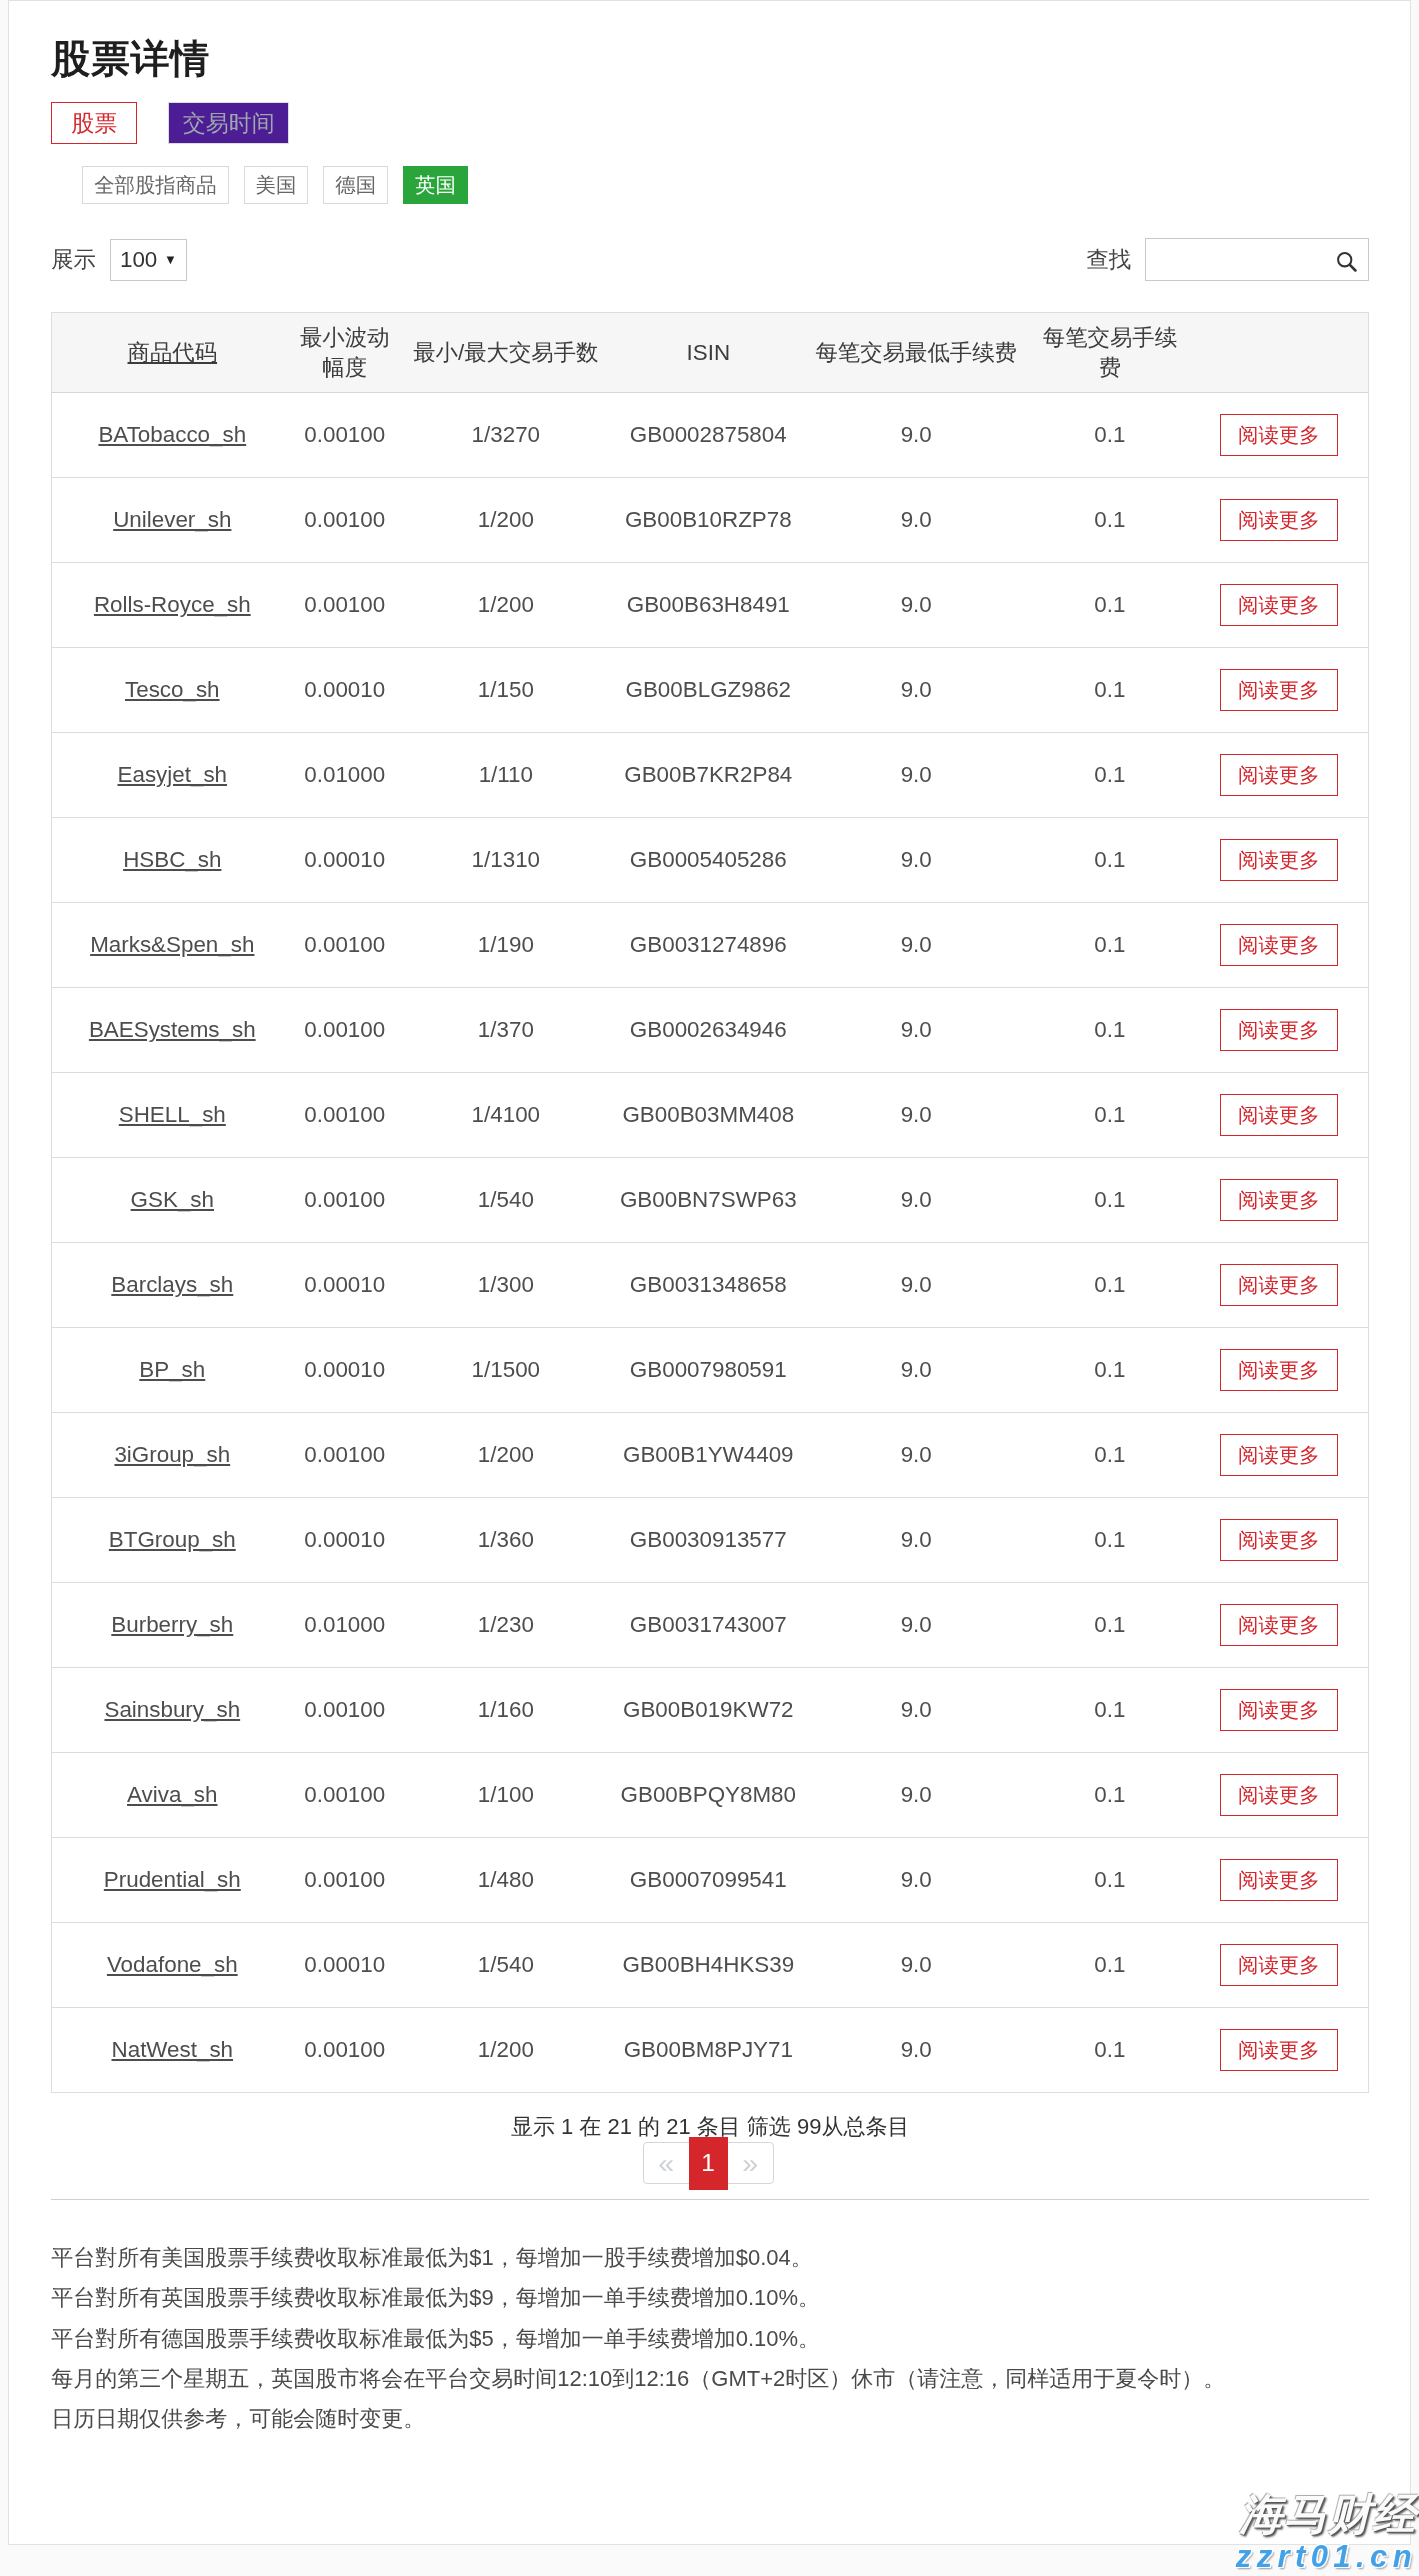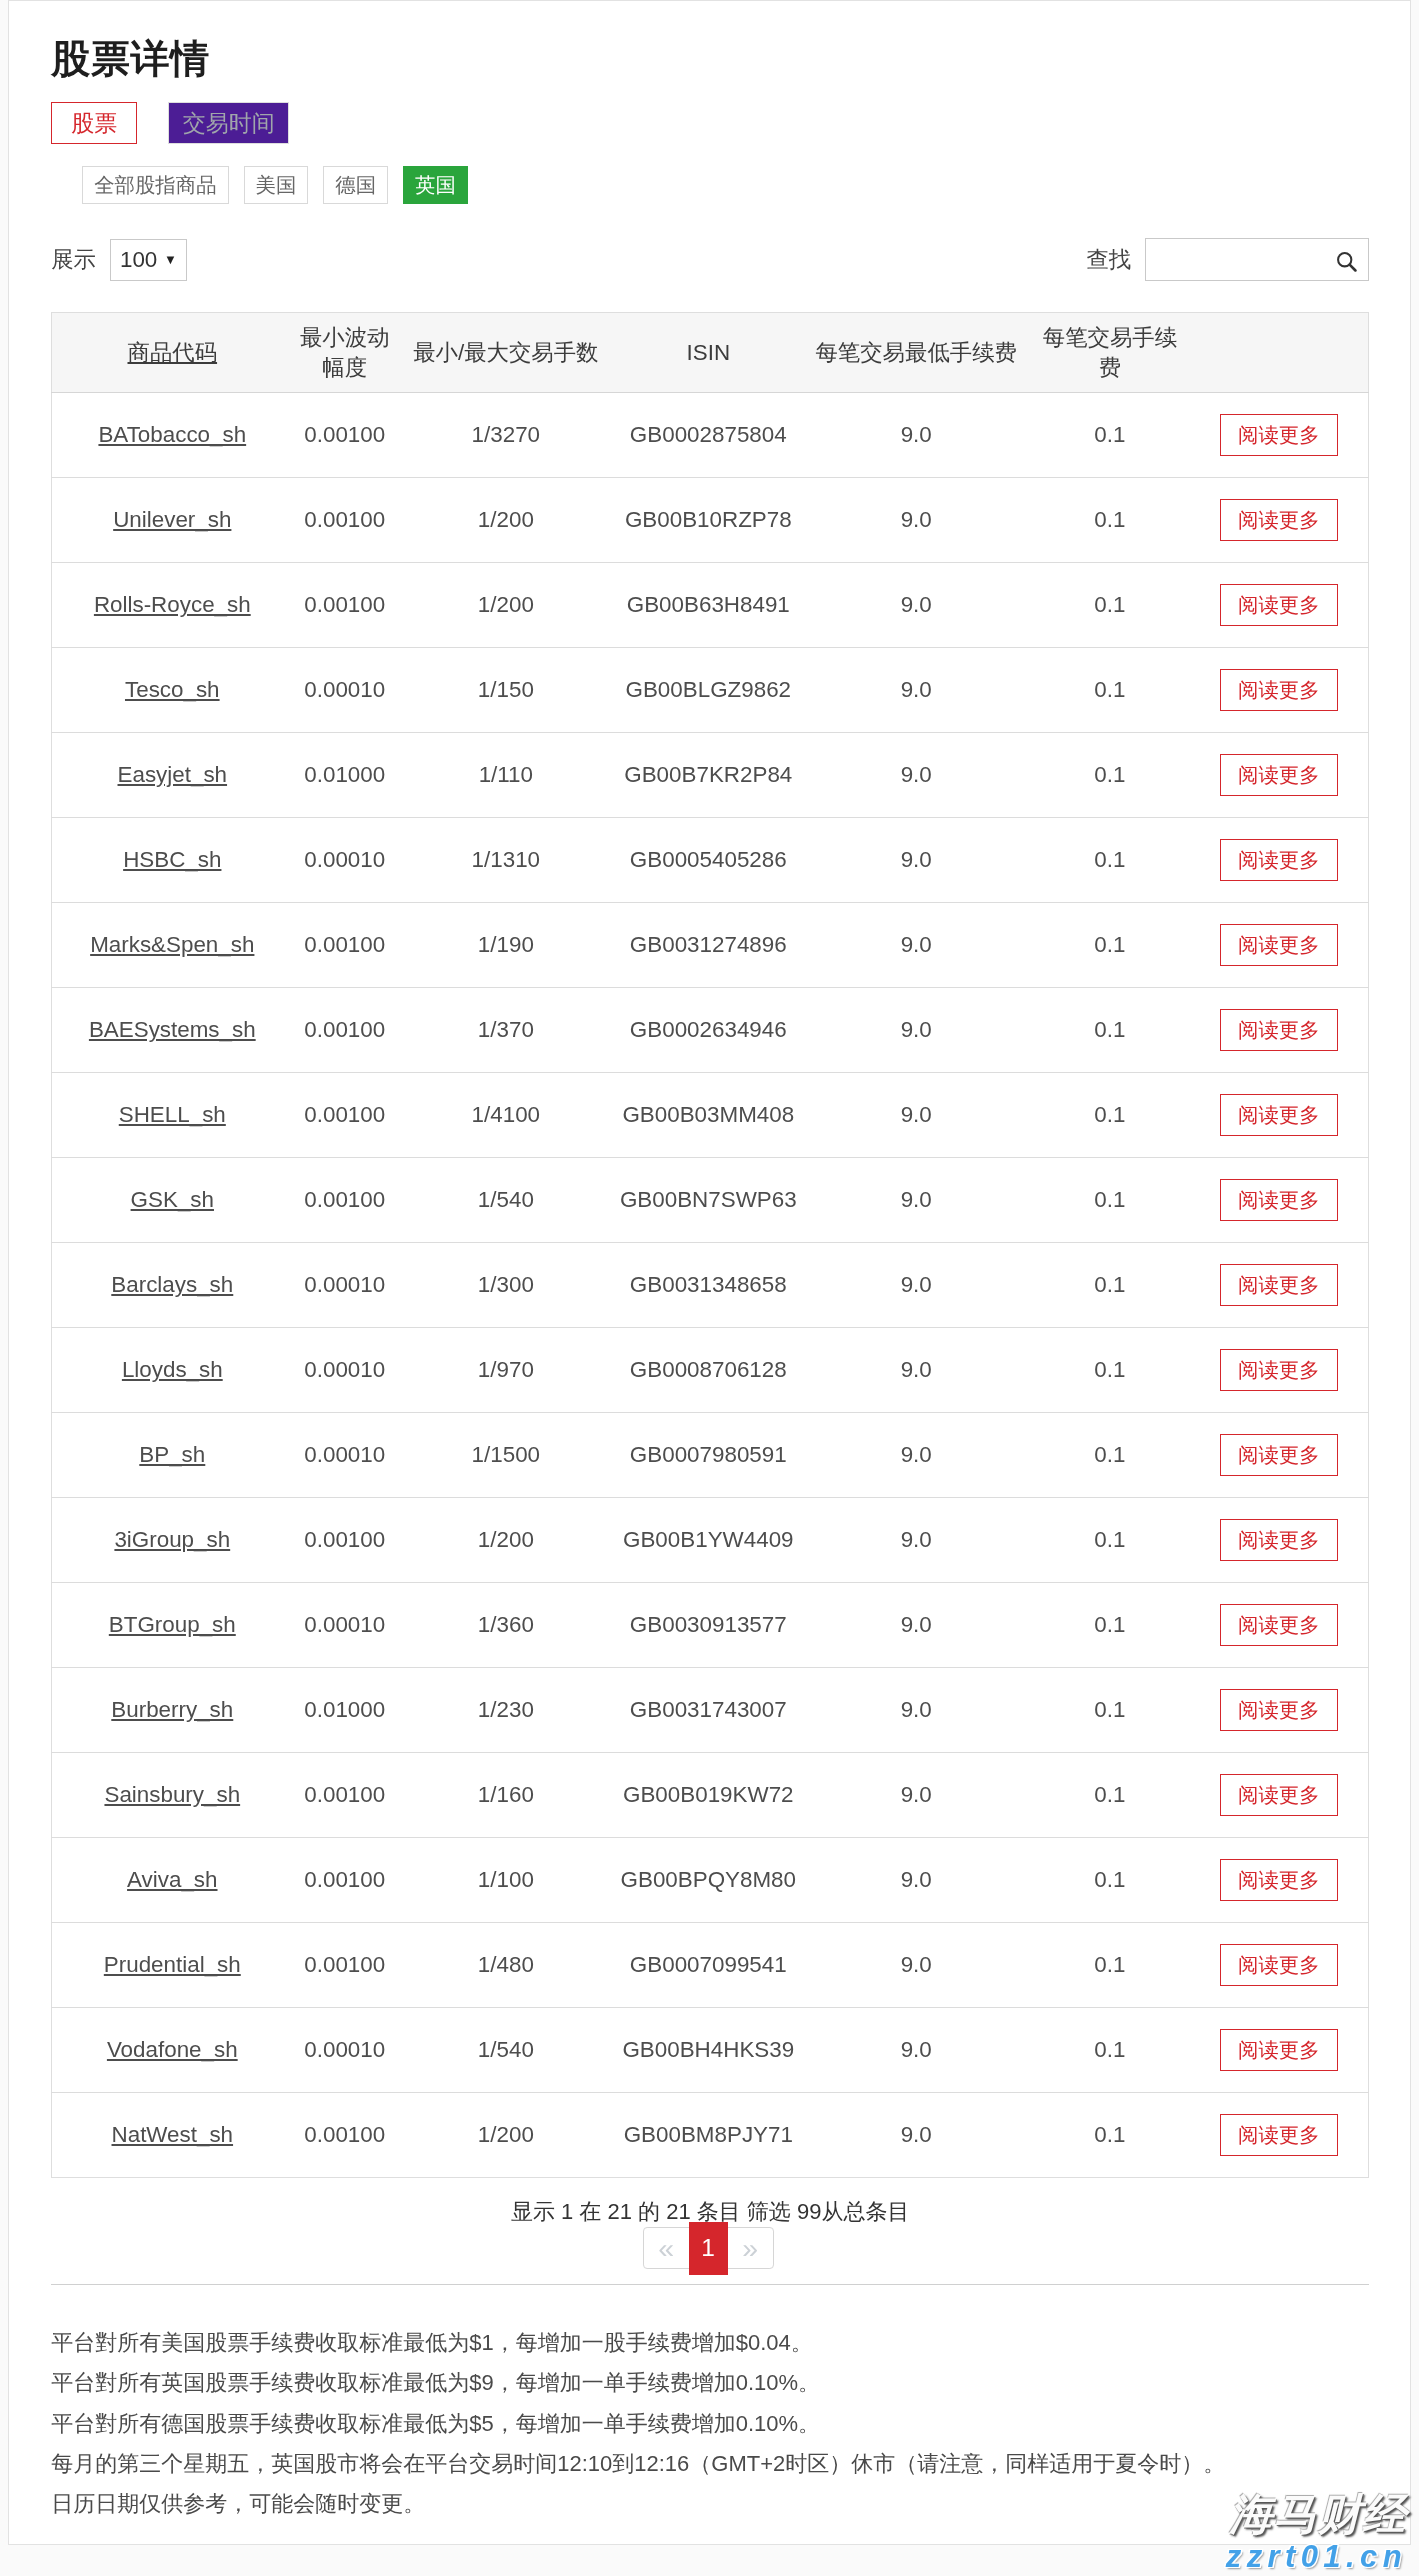--- a/index.html
+++ b/index.html
@@ -79,21 +79,21 @@
   .pg-btn.page-current {
     width:39px; height:53px; background:#d5262c; color:#fff; font-size:24.5px; border-radius:0;
   }
   
   .divider { margin-top:34px; border:none; border-top:1.4px solid #d0d0d0; }
   .notes { padding-top:45px; }
   .notes p { font-size:22px; color:#4a4a4a; line-height:26px; margin-bottom:14.3px; }
   
   .bottom-strip { position:absolute; left:0; bottom:0; width:100%; height:21px; background:#fafafa; }
   
-  .watermark { position:absolute; right:12px; bottom:0; text-align:right; pointer-events:none; }
+  .watermark { position:absolute; right:2px; bottom:0; text-align:right; pointer-events:none; }
   .wm-brand {
     font-size:43px; font-weight:bold; font-style:italic; letter-spacing:1.4px;
     color:#fbfbfb; text-shadow:2px 2px 2px #555, -0.7px -0.7px 0.7px #aaa, 0.7px 0.7px 0 #777;
     line-height:48px;
   }
   .wm-url {
     font-size:31px; font-weight:bold; font-style:italic; letter-spacing:5.4px;
     color:#43a1e8; text-shadow:1.4px 1.4px 0 #fff, -1.4px -1.4px 0 #fff, 1.4px -1.4px 0 #fff, -1.4px 1.4px 0 #fff, 2px 2px 2px #999;
     line-height:38px;
   }
@@ -244,29 +244,20 @@
           <tr>
             <td class="col-symbol">Barclays_sh</td>
             <td class="col-move">0.00010</td>
             <td class="col-lots">1/300</td>
             <td class="col-isin">GB0031348658</td>
             <td class="col-minfee">9.0</td>
             <td class="col-fee">0.1</td>
             <td class="col-action"><button class="read-more">阅读更多</button></td>
           </tr>
           <tr>
-            <td class="col-symbol">Lloyds_sh</td>
-            <td class="col-move">0.00010</td>
-            <td class="col-lots">1/970</td>
-            <td class="col-isin">GB0008706128</td>
-            <td class="col-minfee">9.0</td>
-            <td class="col-fee">0.1</td>
-            <td class="col-action"><button class="read-more">阅读更多</button></td>
-          </tr>
-          <tr>
             <td class="col-symbol">BP_sh</td>
             <td class="col-move">0.00010</td>
             <td class="col-lots">1/1500</td>
             <td class="col-isin">GB0007980591</td>
             <td class="col-minfee">9.0</td>
             <td class="col-fee">0.1</td>
             <td class="col-action"><button class="read-more">阅读更多</button></td>
           </tr>
           <tr>
             <td class="col-symbol">3iGroup_sh</td>

